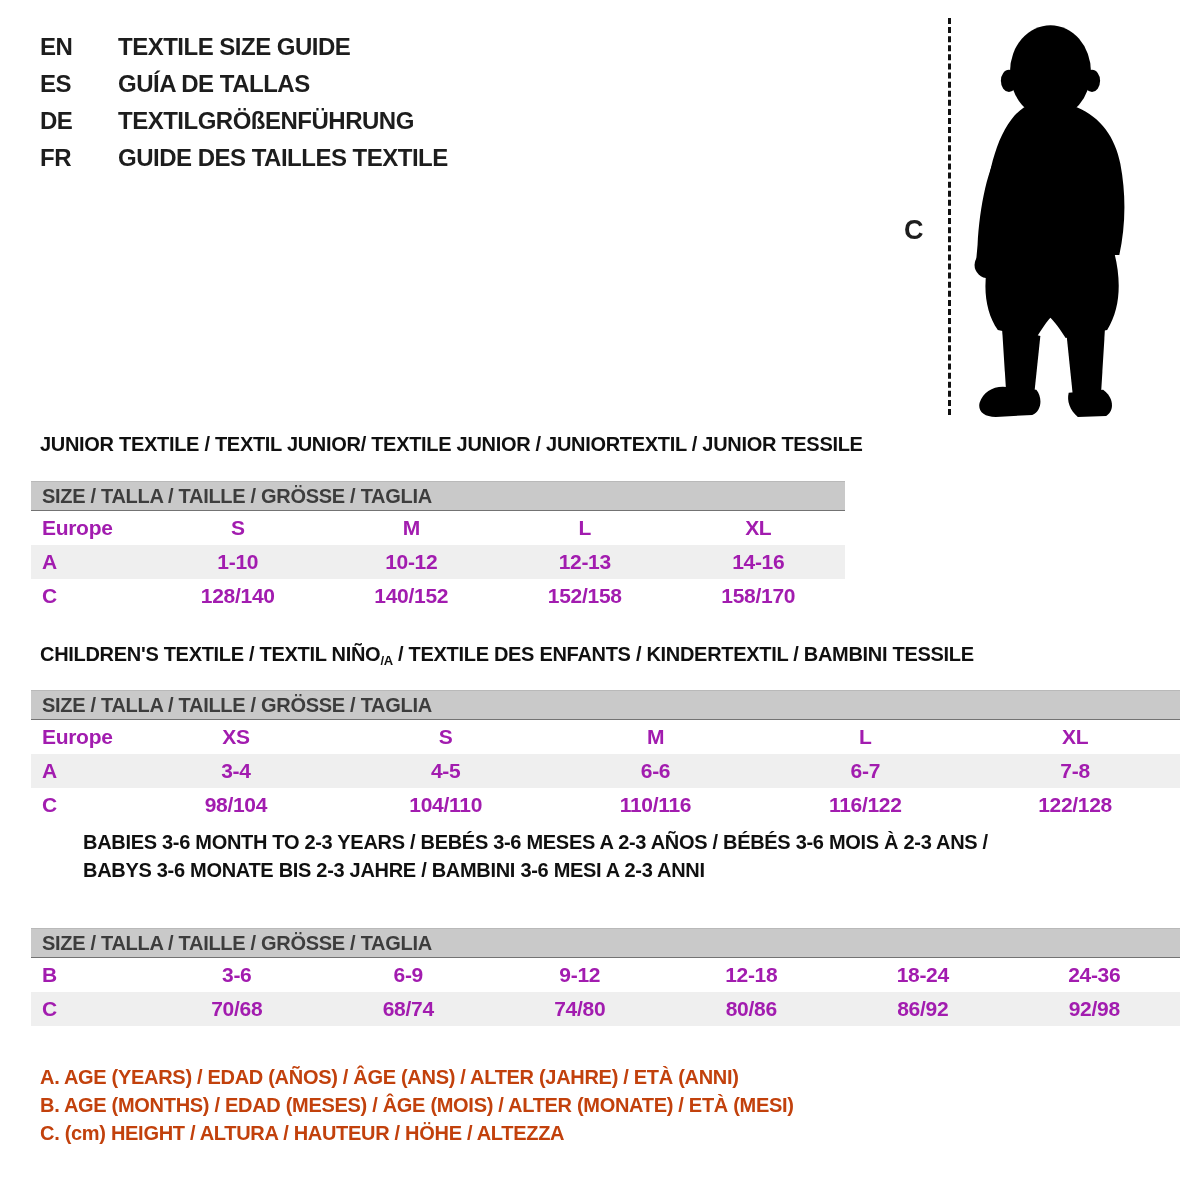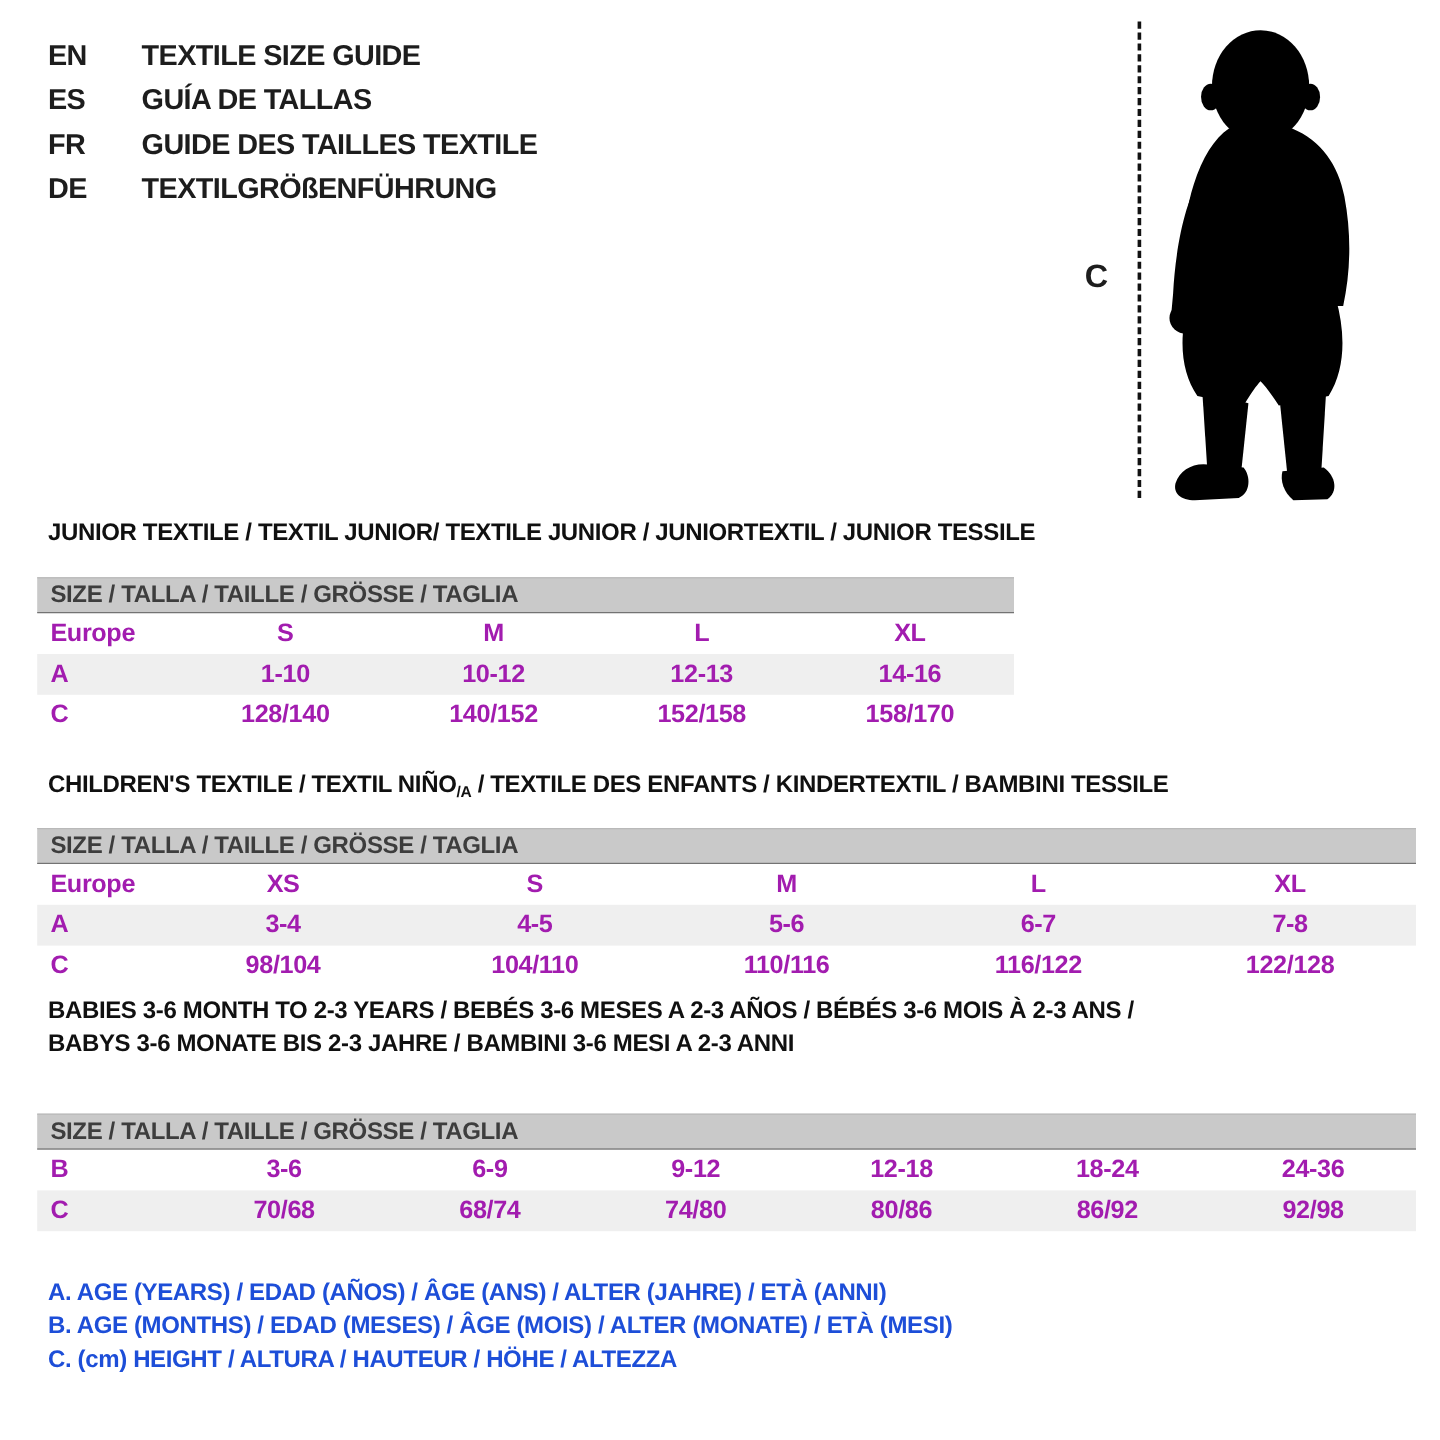--- a/index.html
+++ b/index.html
@@ -39,45 +39,45 @@
   #table-junior   { top:481px; width:814px; }
   #table-junior   .t-cell.first { width:120px; }
   #table-children { top:690px; width:1149px; }
   #table-children .t-cell.first { width:100px; }
   #table-babies   { top:928px; width:1149px; }
   #table-babies   .t-cell.first { width:120px; }
 
   #title-junior { top:433px; }
   #title-children { top:643px; }
   #title-babies { top:831px; }
-  #title-babies .line { height:28px; }
+  #title-babies .line { height:28px;margin-left:43px; }
 
   
   .notes { left:40px; top:1066px; }
-  .note-line { height:28px; font-size:20px; letter-spacing:-0.3px; white-space:nowrap; color:#1d4ed8; }
+  .note-line { height:28px; font-size:20px; letter-spacing:-0.3px; white-space:nowrap; color:#c2410c; }
 </style>
 </head>
 <body>
 
 <div class="abs lang-list">
   <div class="lang-row">
     <span class="lang-code">EN</span>
     <span class="lang-label">TEXTILE SIZE GUIDE</span>
   </div>
   <div class="lang-row">
     <span class="lang-code">ES</span>
     <span class="lang-label">GUÍA DE TALLAS</span>
   </div>
   <div class="lang-row">
+    <span class="lang-code">DE</span>
+    <span class="lang-label">TEXTILGRÖßENFÜHRUNG</span>
+  </div>
+  <div class="lang-row">
     <span class="lang-code">FR</span>
     <span class="lang-label">GUIDE DES TAILLES TEXTILE</span>
-  </div>
-  <div class="lang-row">
-    <span class="lang-code">DE</span>
-    <span class="lang-label">TEXTILGRÖßENFÜHRUNG</span>
   </div>
 </div>
 
 <div class="abs measure-line"></div>
 <div class="abs measure-label">C</div>
 
 <svg class="abs silhouette" width="185" height="405" viewBox="0 0 180 400" aria-hidden="true">
   <g fill="#000000">
     <ellipse cx="88" cy="57" rx="40" ry="46"></ellipse>
     <ellipse cx="47" cy="66" rx="8" ry="11"></ellipse>
@@ -131,21 +131,21 @@
     <span class="t-cell">XS</span>
     <span class="t-cell">S</span>
     <span class="t-cell">M</span>
     <span class="t-cell">L</span>
     <span class="t-cell">XL</span>
   </div>
   <div class="t-row alt">
     <span class="t-cell first">A</span>
     <span class="t-cell">3-4</span>
     <span class="t-cell">4-5</span>
-    <span class="t-cell">5-6</span>
+    <span class="t-cell">6-6</span>
     <span class="t-cell">6-7</span>
     <span class="t-cell">7-8</span>
   </div>
   <div class="t-row">
     <span class="t-cell first">C</span>
     <span class="t-cell">98/104</span>
     <span class="t-cell">104/110</span>
     <span class="t-cell">110/116</span>
     <span class="t-cell">116/122</span>
     <span class="t-cell">122/128</span>

